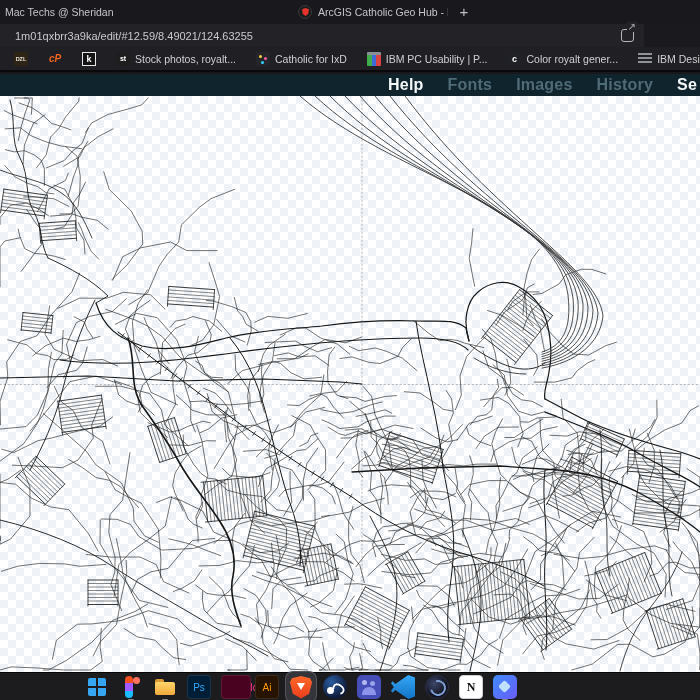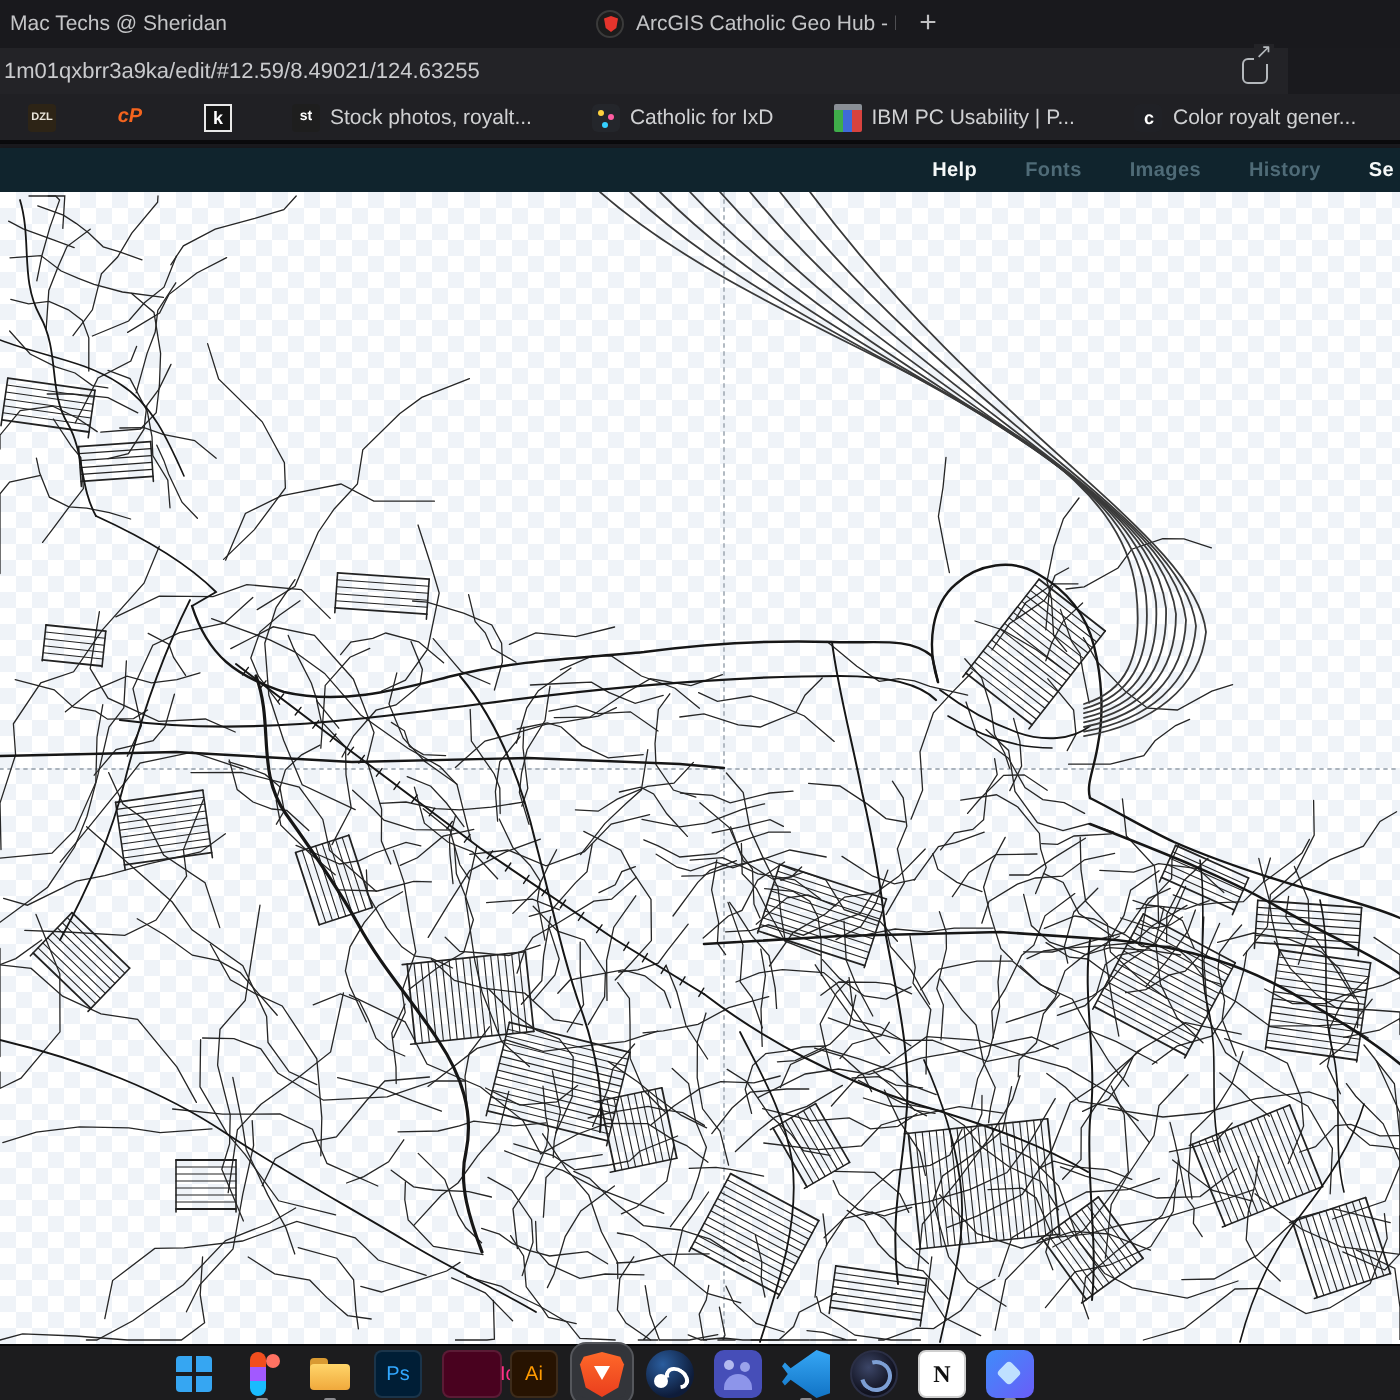--- a/index.html
+++ b/index.html
@@ -15,42 +15,42 @@
   .tab-title{overflow:hidden;text-overflow:clip;flex:1;}
   .tab-close{font-size:12px;color:#b9babc;padding:0 2px;}
   .newtab{position:absolute;left:454px;top:2px;width:20px;height:20px;color:#c0c0c2;font-size:15px;line-height:20px;text-align:center;}
   .favicon{width:14px;height:14px;border-radius:50%;flex:none;position:relative;}
   .mapbox-fav{background:#4264fb;}
   .mapbox-fav::after{content:"";position:absolute;left:4px;top:4px;width:6px;height:6px;border-radius:50%;background:#fff;}
   .bsearch-fav{background:#1c1c1c;border:1px solid #3a3a3a;}
   .bsearch-fav::after{content:"";position:absolute;left:3px;top:2px;width:7px;height:8px;background:#e5342c;clip-path:polygon(50% 0,100% 15%,88% 75%,50% 100%,12% 75%,0 15%);}
 
   
-  .addressbar{position:absolute;left:0;top:24px;width:644px;height:23px;background:#232327;display:flex;align-items:center;}
+  .addressbar{position:absolute;left:0;top:24px;width:644px;height:23px;background:#232327;display:flex;align-items:center;padding-left:13px;}
   .url{color:#c9cacd;font-size:11px;padding-left:2px;white-space:nowrap;overflow:hidden;flex:1;}
   .share{position:relative;width:13px;height:13px;border:1.4px solid #b4b8bc;border-radius:3px;margin-right:10px;flex:none;}
   .share-arrow{position:absolute;top:-8px;right:-4px;font-size:10px;font-style:normal;color:#b4b8bc;background:#232327;padding:0 1px;line-height:1;}
 
   
-  .bookmarks{position:absolute;left:0;top:47px;width:700px;height:25px;background:#202024;display:flex;align-items:center;gap:30px;padding-left:14px;overflow:hidden;border-bottom:2px solid #0a0a0c;}
+  .bookmarks{position:absolute;left:0;top:47px;width:700px;height:25px;background:#202024;display:flex;align-items:center;gap:20px;padding-left:14px;overflow:hidden;border-bottom:2px solid #0a0a0c;}
   .bm{display:flex;align-items:center;gap:5px;color:#cfd0d2;font-size:10.5px;white-space:nowrap;flex:none;}
   .bm-fav{width:14px;height:14px;flex:none;display:inline-block;text-align:center;position:relative;}
   .fav-dzl{background:#2d2416;color:#e8e4da;font-size:5.5px;font-weight:bold;line-height:14px;border-radius:2px;}
   .fav-cp{color:#f4641e;font-weight:bold;font-size:10px;line-height:14px;font-style:italic;}
   .fav-k{background:#141414;border:1px solid #e8e8e8;color:#fff;font-size:9px;font-weight:bold;line-height:12px;}
   .fav-st{background:#1e1e1e;color:#fff;font-size:7px;font-weight:bold;line-height:14px;border-radius:2px;}
   .fav-sparkle{background:#24262b;border-radius:3px;}
   .fav-sparkle::before{content:"";position:absolute;left:3px;top:3px;width:3px;height:3px;border-radius:50%;background:#ffd23e;box-shadow:5px 2px 0 #ff5da2,2px 6px 0 #35d0ff;}
   .fav-pixel{background:linear-gradient(90deg,#3fae4a 0 33%,#3f6bd8 33% 66%,#d8433f 66%);border-top:3px solid #8a8f96;border-radius:1px;}
   .fav-c{background:#202126;color:#fff;font-size:9px;font-weight:bold;line-height:14px;border-radius:3px;}
   .fav-bee{background:repeating-linear-gradient(180deg,#8f9296 0 2px,transparent 2px 4px);margin-top:1px;height:12px;}
 
   
   .mb-toolbar{position:absolute;left:0;top:74px;width:700px;height:22px;background:#10242d;display:flex;align-items:center;justify-content:flex-end;gap:24px;padding-right:3px;overflow:hidden;box-shadow:0 1px 3px rgba(0,0,0,.45);}
-  .mb-item{font-size:10px;font-weight:600;color:#4f6b77;letter-spacing:.2px;white-space:nowrap;}
+  .mb-item{font-size:16px;font-weight:600;color:#4f6b77;letter-spacing:.2px;white-space:nowrap;}
   .mb-item.bright{color:#f4f7f7;}
 
   
   .map-area{position:absolute;left:0;top:96px;width:700px;height:576px;
     background:repeating-conic-gradient(#eff3f8 0% 25%, #ffffff 0% 50%);
     background-size:16px 16px;overflow:hidden;}
   .map-area svg{position:absolute;left:0;top:0;}
 
   
   .taskbar{position:absolute;left:0;top:672px;width:700px;height:28px;background:#1c1c1e;border-top:1px solid #060607;}

